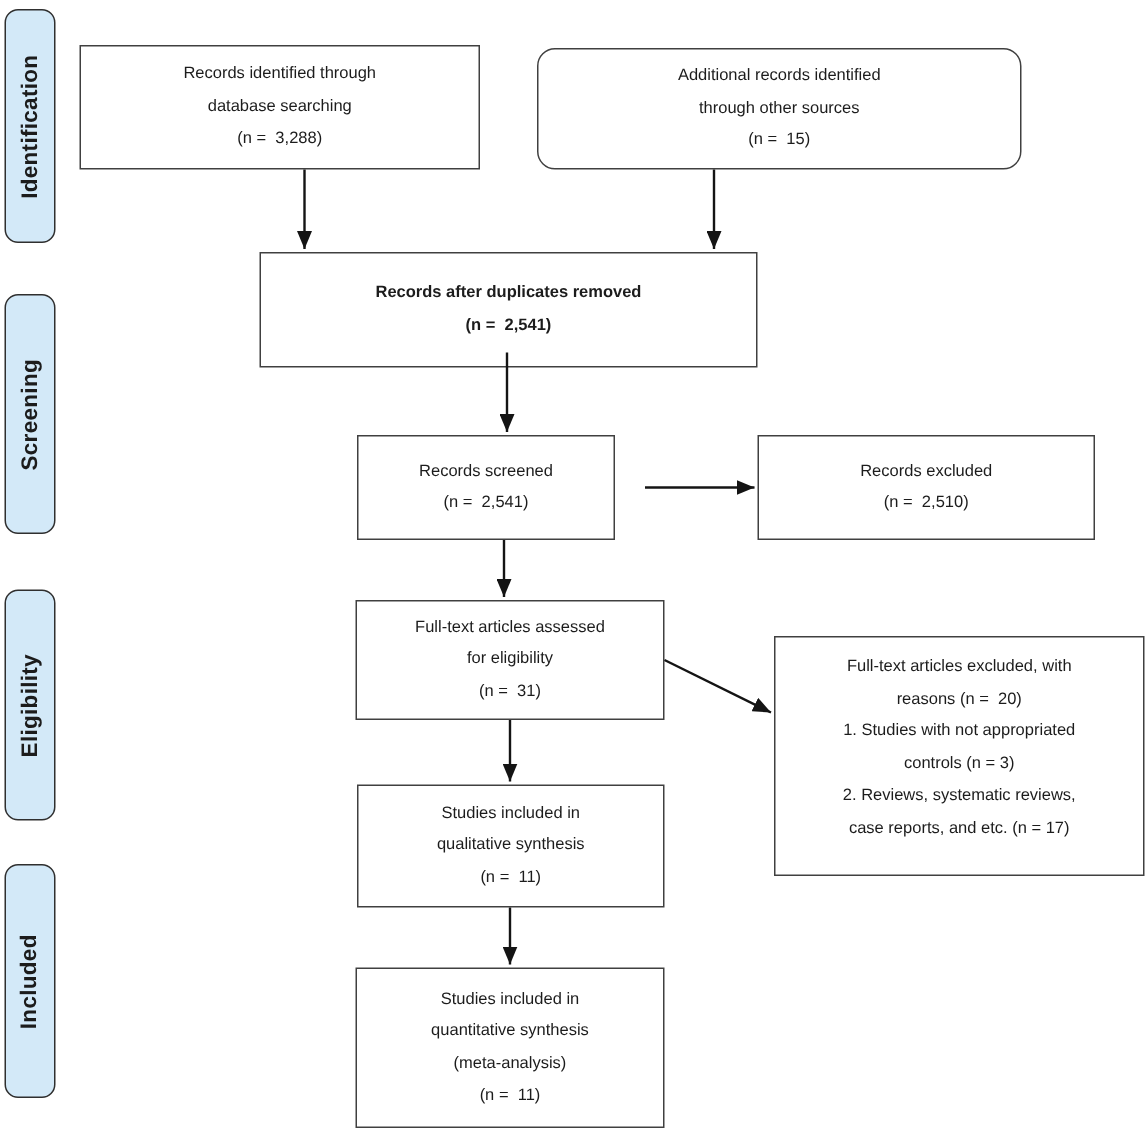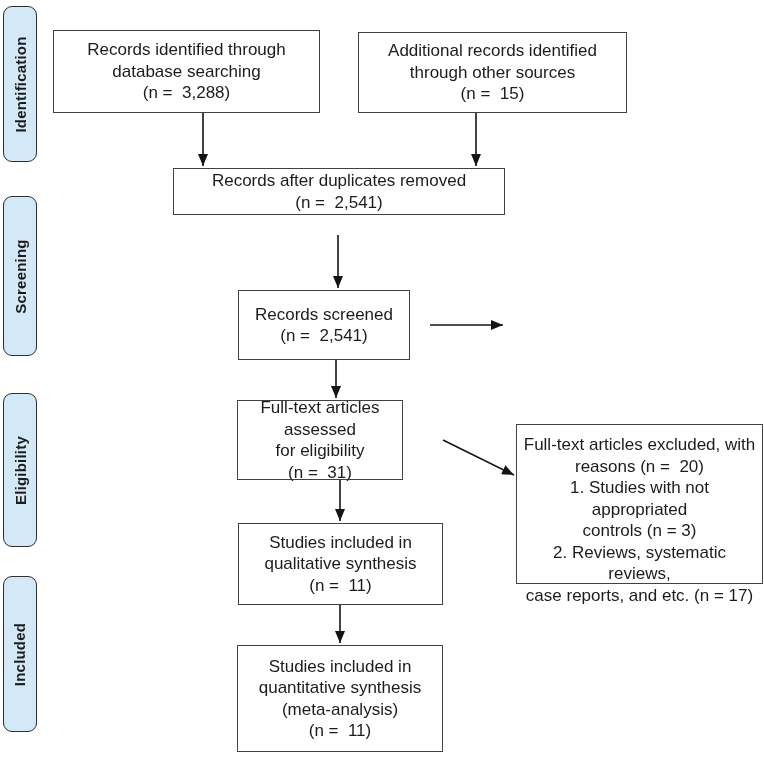--- a/index.html
+++ b/index.html
@@ -33,21 +33,21 @@
   }
   .box {
     position: absolute;
     background: #ffffff;
     border: 1.5px solid var(--box-border, #404040);
     box-sizing: border-box;
     display: flex;
     align-items: center;
     justify-content: center;
     text-align: center;
-    font-size: 17px;
+    font-size: 11px;
     line-height: 21.5px;
     white-space: pre-wrap;
     padding: 4px 6px;
   }
   .box.top-align {
     align-items: flex-start;
     padding-top: 9px;
   }
   svg.arrows {
     position: absolute;
@@ -73,32 +73,34 @@
     <span class="stage-text">Eligibility</span>
   </div>
   <div class="stage" style="top:576px; height:156px;">
     <span class="stage-text">Included</span>
   </div>
 
   <div class="box" style="left:53px; top:30px; width:267px; height:83px;">Records identified through
 database searching
 (n =  3,288)</div>
 
-  <div class="box" style="left:358px; top:32px; width:269px; height:81px;">Additional records identified
+  <div class="box" style="left:358px; top:32px; width:323px; height:81px;border-radius:12px;">Additional records identified
 through other sources
 (n =  15)</div>
 
-  <div class="box" style="left:173px; top:168px; width:332px; height:47px;">Records after duplicates removed
+  <div class="box" style="left:173px; top:168px; width:332px; height:77px;font-weight:bold;">Records after duplicates removed
 (n =  2,541)</div>
 
   <div class="box" style="left:238px; top:290px; width:172px; height:70px;">Records screened
 (n =  2,541)</div>
 
+  <div class="box" style="left:505px; top:290px; width:225px; height:70px;">Records excluded
+(n =  2,510)</div>
 
-  <div class="box" style="left:237px; top:400px; width:166px; height:80px;">Full-text articles assessed
+  <div class="box" style="left:237px; top:400px; width:206px; height:80px;">Full-text articles assessed
 for eligibility
 (n =  31)</div>
 
   <div class="box top-align" style="left:516px; top:398px; width:247px; height:160px;margin-top:26px;">Full-text articles excluded, with
 reasons (n =  20)
 1. Studies with not appropriated
 controls (n = 3)
 2. Reviews, systematic reviews,
 case reports, and etc. (n = 17)</div>
 

